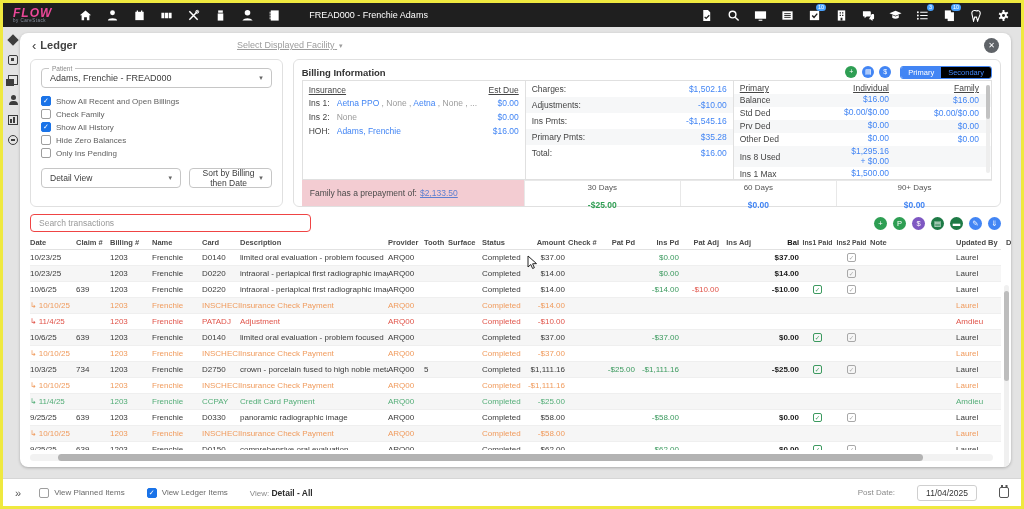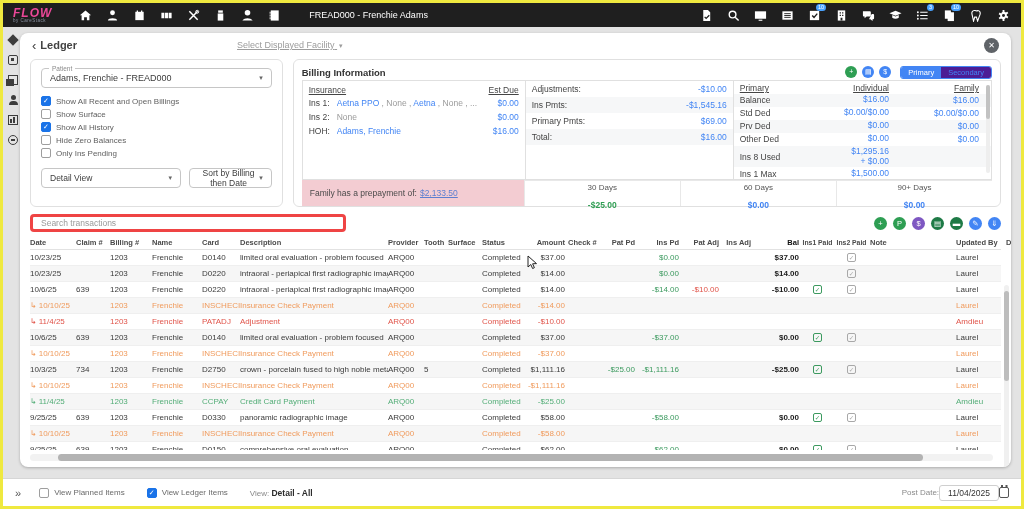--- a/index.html
+++ b/index.html
@@ -63,21 +63,21 @@
   .selrow .fld { font-size:8.5px; }
   .sel-view { width:140px; } .sel-sort { flex:1; }
   
   .bpanel { flex:1; border:1px solid #e0e0e0; border-radius:6px; padding:5px 8px 0 8px; display:flex; flex-direction:column; }
   .b-toprow { display:flex; align-items:center; height:15px; }
   .b-title { font-size:9.5px; font-weight:bold; color:#333; }
   .b-actions { margin-left:auto; display:flex; align-items:center; gap:5px; }
   .cbtn { width:12px; height:12px; border-radius:50%; border:none; color:#fff; font-size:7px; line-height:12px;
     text-align:center; cursor:pointer; padding:0; }
   .toggle { display:flex; border:1px solid #4285f4; border-radius:3px; overflow:hidden; margin-left:4px; }
-  .tg { font-size:7.5px; padding:1px 7px; color:#4285f4; background:#4c1d95; cursor:pointer; }
+  .tg { font-size:7.5px; padding:1px 7px; color:#4285f4; background:#000000; cursor:pointer; }
   .tg.active { background:#4285f4; color:#fff; }
   .b-box { border:1px solid #e0e0e0; display:flex; height:101px; position:relative; overflow:hidden; }
   .bcol { padding:2px 6px; font-size:8.5px; }
   .bcol-ins { width:222px; }
   .bcol-tot { width:208px; border-left:1px solid #e0e0e0; padding:0; }
   .bcol-pri { flex:1; border-left:1px solid #e0e0e0; padding:0; position:relative; }
   .ins-hdr { display:flex; font-size:8.5px; color:#444; margin:2px 0 3px 0; }
   .ins-hdr .u { text-decoration:underline; }
   .ins-hdr .due { margin-left:auto; }
   .ins-row { display:flex; margin-bottom:4px; }
@@ -102,21 +102,21 @@
   .b-bottom { display:flex; height:26px; }
   .prepay { width:222px; background:#f3ccd2; display:flex; align-items:center; padding:0 8px; font-size:8.5px; color:#4a4a4a; gap:3px; }
   .prepay .amt { color:#5d7fd0; text-decoration:underline; cursor:pointer; }
   .aging { flex:1; display:flex; border-top:1px solid #e8e8e8; }
   .acell { flex:1; border-left:1px solid #e8e8e8; text-align:center; padding-top:2px; line-height:1.25; }
   .acell .alab { font-size:8px; color:#555; display:block; }
   .acell .aval { font-size:8.5px; font-weight:bold; color:#4285f4; }
   .acell:first-child .aval { color:#2f9e53; }
   
   .txn-bar { display:flex; align-items:center; margin:7px 10px 4px 10px; }
-  .search { width:316px; height:18px; border:3px solid #ef4444; border-radius:4px; font-size:8.5px; padding:0 8px;
+  .search { width:281px; height:18px; border:1px solid #ef4444; border-radius:4px; font-size:8.5px; padding:0 8px;
     color:#444; outline:none; font-family:"Liberation Sans",sans-serif; }
   .search::placeholder { color:#999; }
   .txn-actions { margin-left:auto; display:flex; gap:6px; }
   .txn-actions .cbtn { width:13px; height:13px; line-height:13px; font-size:7.5px; }
   .thead { display:grid; margin:0 10px; border-bottom:1px solid #e2e2e2; height:14px; align-items:center; }
   .th { font-size:7.5px; font-weight:bold; color:#4a4a4a; padding-right:3px; white-space:nowrap; overflow:hidden; }
   .th.col-ins1, .th.col-ins2 { font-size:6.8px; }
   .th.col-bal { color:#111; }
   .tbody { margin:0 10px; height:200px; overflow:hidden; position:relative; }
   .tr { display:grid; height:16px; align-items:center; border-bottom:1px solid #efefef; cursor:pointer; }
@@ -136,21 +136,21 @@
   .vscroll::after { content:""; position:absolute; top:6px; width:5px; height:90px; background:#bdbdbd; border-radius:3px; }
   .hscroll { position:absolute; left:10px; right:18px; bottom:6px; height:7px; background:#f2f2f2; border-radius:4px; }
   .hscroll .thumb { position:absolute; left:28px; right:70px; top:0; height:7px; background:#b3b3b3; border-radius:4px; }
   
   .footer { position:absolute; left:0; right:0; bottom:0; height:28px; background:#fff; border-top:1px solid #d6d6d6;
     display:flex; align-items:center; padding:0 12px; gap:8px; }
   .chev { font-size:11px; color:#555; cursor:pointer; margin-right:10px; }
   .f-ck { display:flex; align-items:center; gap:5px; font-size:8px; color:#6a6a6a; cursor:pointer; margin-right:14px; }
   .f-view { font-size:8px; color:#8a8a8a; }
   .f-view b { color:#2c2c2c; font-size:8.5px; }
-  .f-right { margin-left:auto; display:flex; align-items:center; gap:0; }
+  .f-right { margin-left:auto; display:flex; align-items:center; gap:22px; }
   .pd-label { font-size:8px; color:#8a8a8a; }
   .pd-box { border:1px solid #cfcfcf; border-radius:3px; height:16px; display:flex; align-items:center;
     padding:0 8px; font-size:8.5px; color:#333; cursor:pointer; }
   .cal { width:10px; height:11px; border:1.3px solid #555; border-radius:2px; position:relative; cursor:pointer; }
   .cal::before { content:""; position:absolute; top:-3px; left:1px; width:1.5px; height:3px; background:#555; box-shadow:4.5px 0 0 #555; }
   .cursor { position:absolute; left:524px; top:252px; z-index:9; pointer-events:none; }
 </style>
 </head>
 <body>
 
@@ -316,21 +316,21 @@
         <span>Adams, Frenchie - FREAD000</span>
         <span class="caret">▾</span>
       </div>
       <div class="cklist">
         <div class="ckrow">
           <span class="pcb on">✓</span>
           <span>Show All Recent and Open Billings</span>
         </div>
         <div class="ckrow">
           <span class="pcb"></span>
-          <span>Show Surface</span>
+          <span>Check Family</span>
         </div>
         <div class="ckrow">
           <span class="pcb on">✓</span>
           <span>Show All History</span>
         </div>
         <div class="ckrow">
           <span class="pcb"></span>
           <span>Hide Zero Balances</span>
         </div>
         <div class="ckrow">
@@ -382,30 +382,34 @@
               </div>
               <div class="ins-row">
                 <span class="ins-lab">HOH:</span>
                 <span class="ins-val"><span class="lk">Adams, Frenchie</span></span>
                 <span class="ins-due">$16.00</span>
               </div>
             </div>
         </div>
         <div class="bcol bcol-tot" id="totals-col">
             <div class="trow">
+              <span class="lab">Charges:</span>
+              <span class="val">$1,502.16</span>
+            </div>
+            <div class="trow">
               <span class="lab">Adjustments:</span>
               <span class="val">-$10.00</span>
             </div>
             <div class="trow">
               <span class="lab">Ins Pmts:</span>
               <span class="val">-$1,545.16</span>
             </div>
             <div class="trow">
               <span class="lab">Primary Pmts:</span>
-              <span class="val">$69.00</span>
+              <span class="val">$35.28</span>
             </div>
             <div class="trow">
               <span class="lab">Total:</span>
               <span class="val">$16.00</span>
             </div>
           </div>
         <div class="bcol bcol-pri">
           <div class="pri-hd">
             <span>Primary</span>
             <span class="h1">Individual</span>

